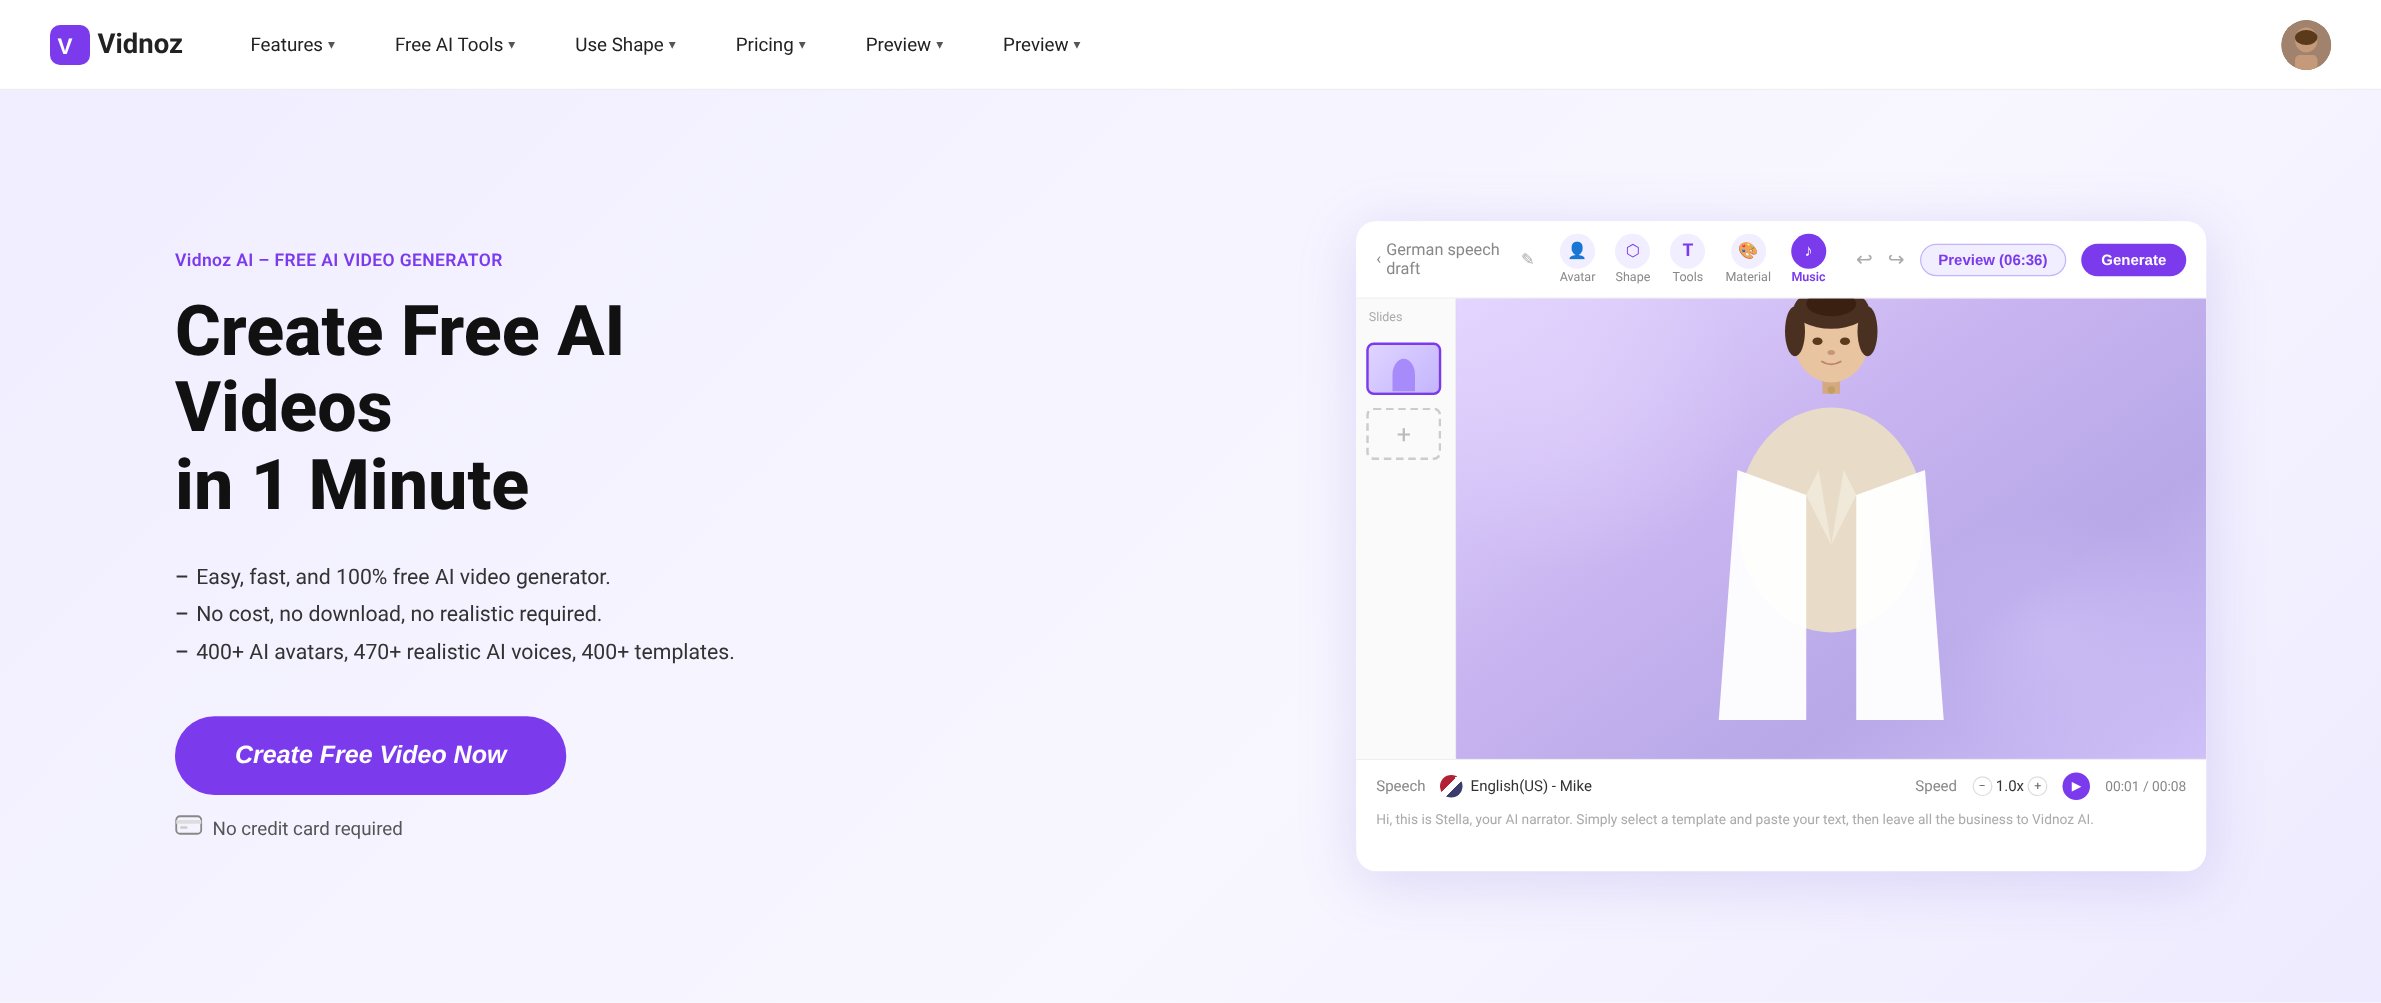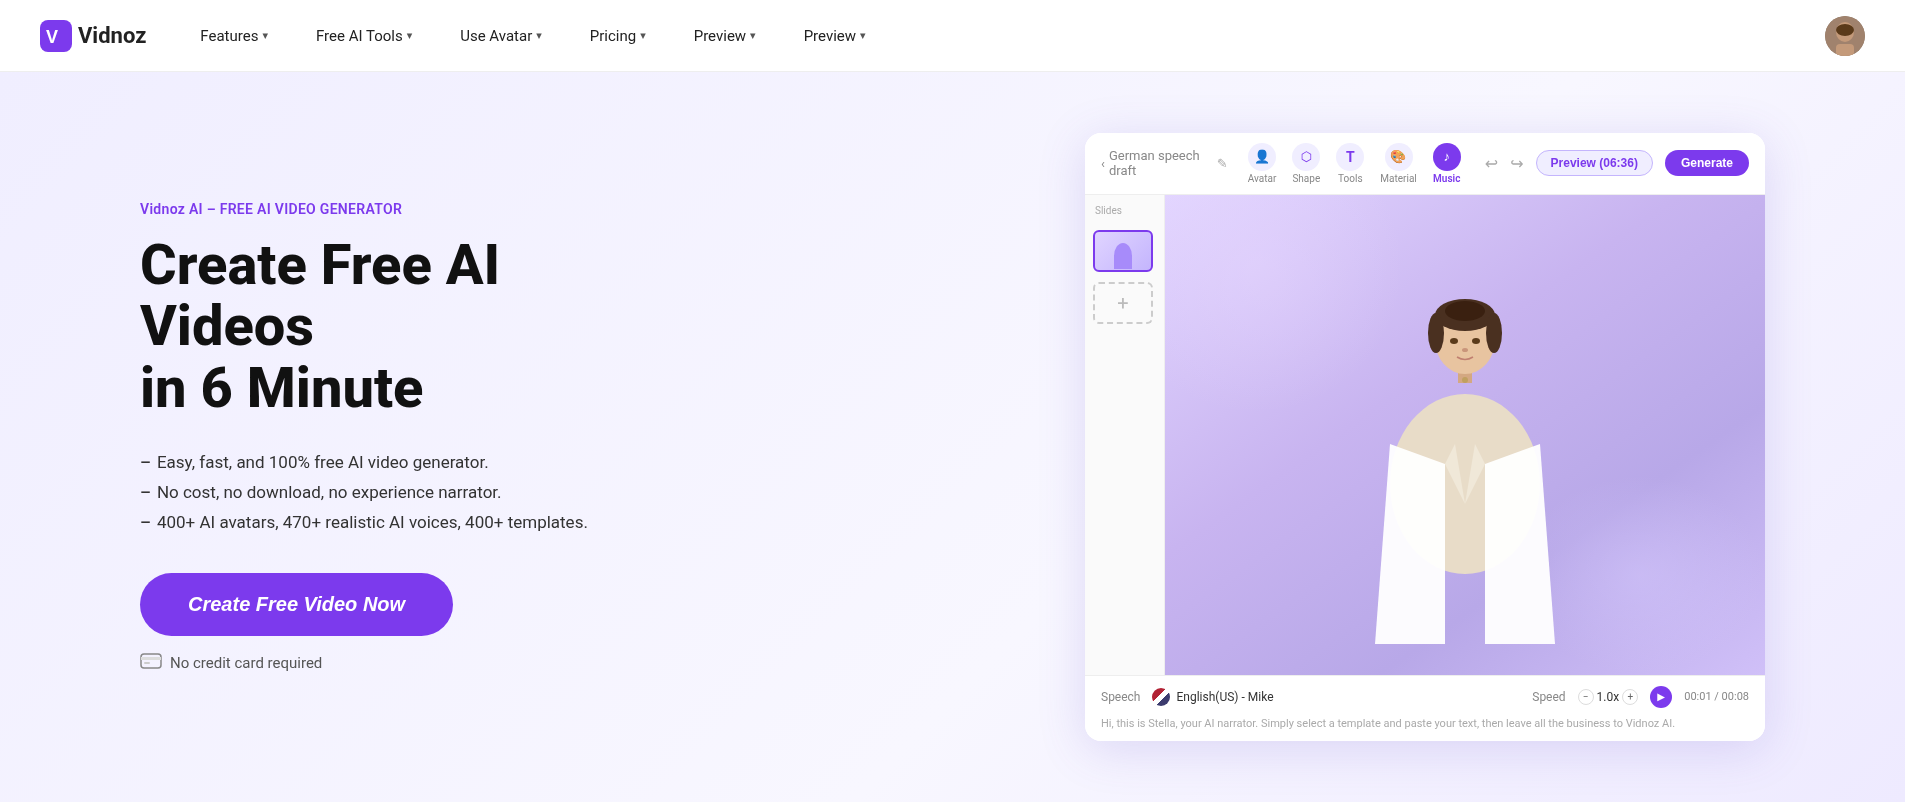--- a/index.html
+++ b/index.html
@@ -262,21 +262,21 @@
       border-radius: 20px;
       padding: 6px 16px;
       font-size: 12px;
       font-weight: 700;
       cursor: pointer;
     }
 
     
     .app-body {
       display: flex;
-      height: 480px;
+      height: 368px;
     }
 
     
     .slides-panel {
       width: 80px;
       background: #fafafa;
       border-right: 1px solid #eee;
       padding: 10px 8px;
       display: flex;
       flex-direction: column;
@@ -448,21 +448,21 @@
   <div class="nav-links">
     <div class="nav-item">
       <span>Features</span>
       <span class="nav-chevron">▾</span>
     </div>
     <div class="nav-item">
       <span>Free AI Tools</span>
       <span class="nav-chevron">▾</span>
     </div>
     <div class="nav-item">
-      <span>Use Avatar</span>
+      <span>Use Shape</span>
       <span class="nav-chevron">▾</span>
     </div>
     <div class="nav-item">
       <span>Pricing</span>
       <span class="nav-chevron">▾</span>
     </div>
     <div class="nav-item">
       <span>Preview</span>
       <span class="nav-chevron">▾</span>
     </div>
@@ -485,31 +485,31 @@
   </div>
 </nav>
 
 <section class="hero">
 
   <div class="hero-left">
     <div class="hero-badge">Vidnoz AI – FREE AI VIDEO GENERATOR</div>
 
     <h1 class="hero-title">
       <span>Create Free AI Videos</span><br>
-      <span>in 6 Minute</span>
+      <span>in 1 Minute</span>
     </h1>
 
     <ul class="hero-bullets">
       <li>
         <span class="bullet-dash">–</span>
         <span>Easy, fast, and 100% free AI video generator.</span>
       </li>
       <li>
         <span class="bullet-dash">–</span>
-        <span>No cost, no download, no experience narrator.</span>
+        <span>No cost, no download, no realistic required.</span>
       </li>
       <li>
         <span class="bullet-dash">–</span>
         <span>400+ AI avatars, 470+ realistic AI voices, 400+ templates.</span>
       </li>
     </ul>
 
     <button class="cta-button">Create Free Video Now</button>
 
     <div class="no-card">

